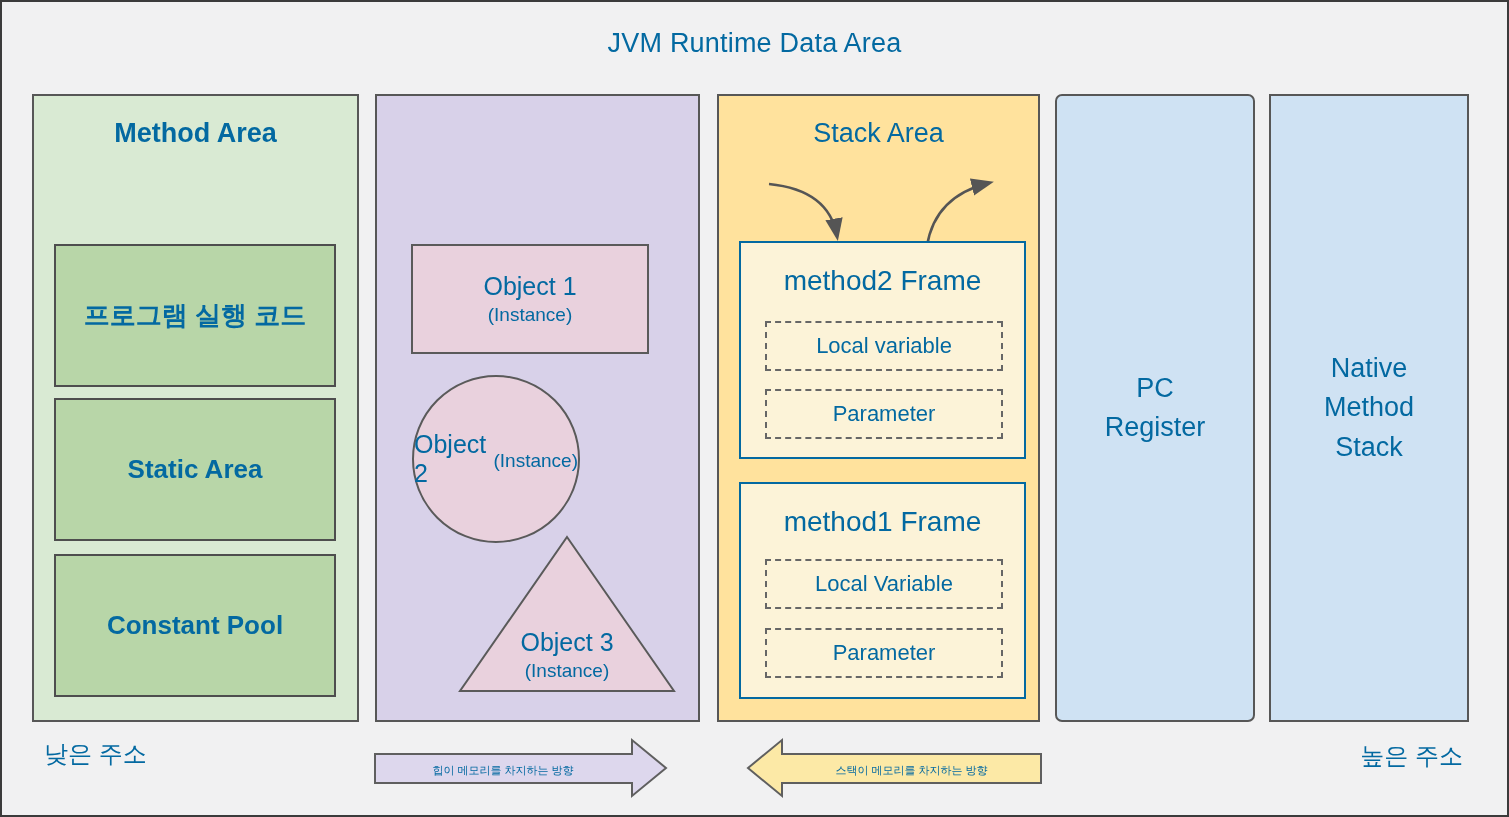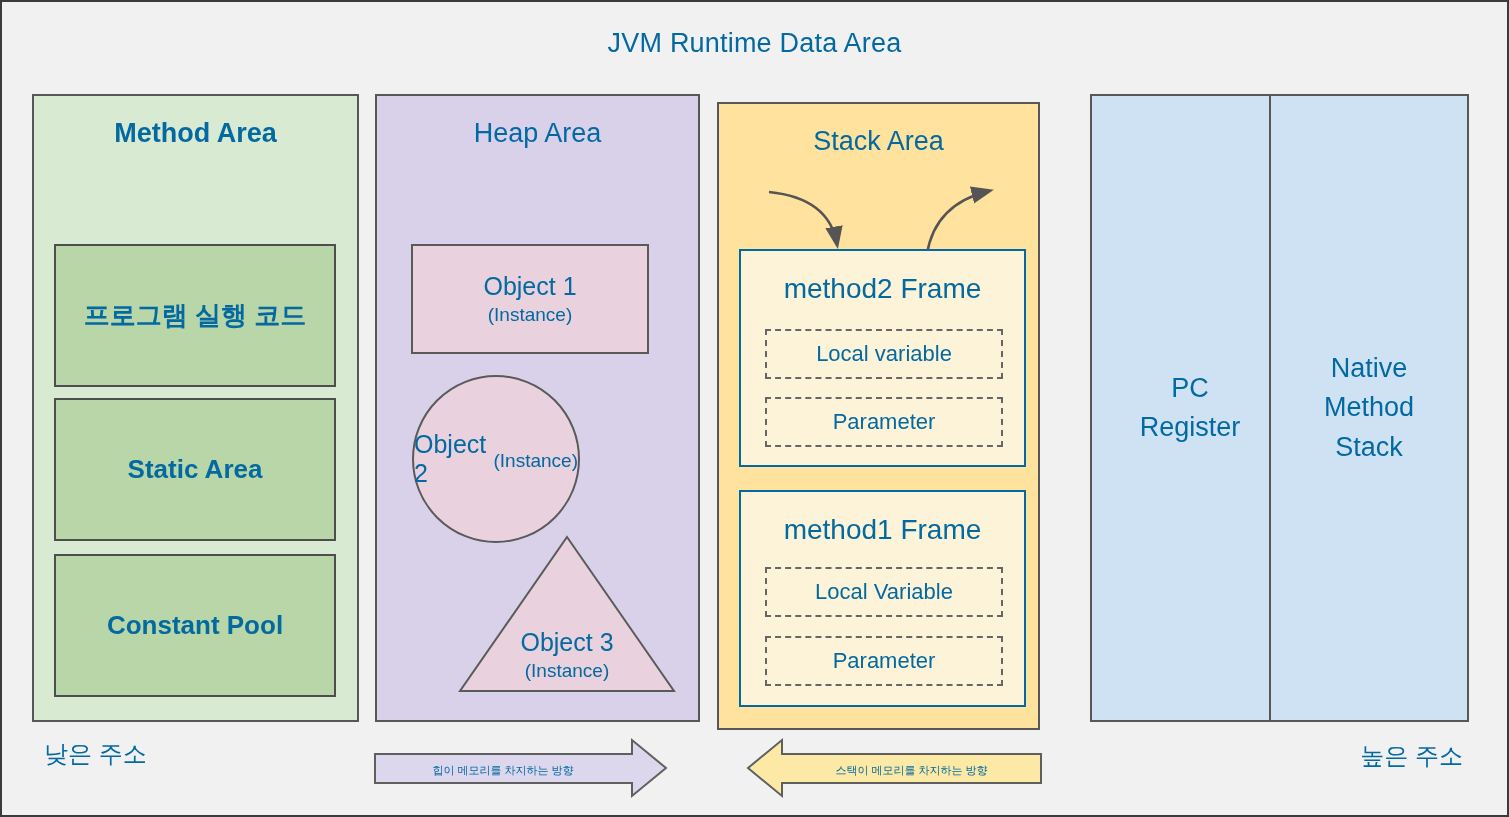--- a/index.html
+++ b/index.html
@@ -14,22 +14,22 @@
   }
   .col{
     position:absolute;top:92px;height:628px;box-sizing:border-box;
     border:2px solid #575757;
   }
   .col-header{
     position:absolute;top:22px;left:0;width:100%;text-align:center;font-size:27px;
   }
   .col-method{left:30px;width:327px;background:#d9ead3;font-weight:bold;}
   .col-heap{left:373px;width:325px;background:#d8d1e9;}
-  .col-stack{left:715px;width:323px;background:#ffe29d;margin-top:8px;}
-  .col-pc{left:1088px;width:200px;background:#cfe2f3;}
+  .col-stack{left:715px;width:323px;background:#ffe29d;}
+  .col-pc{left:1053px;width:200px;background:#cfe2f3;border-radius:7px;}
   .col-native{left:1267px;width:200px;background:#cfe2f3;}
   .center-label{
     position:absolute;top:0;left:0;width:100%;height:100%;
     display:flex;flex-direction:column;align-items:center;justify-content:center;
     font-size:27px;line-height:1.45;text-align:center;
   }
   .mbox{
     position:absolute;left:20px;width:282px;height:143px;box-sizing:border-box;
     background:#b8d6a8;border:2px solid #4e4e4e;
     display:flex;align-items:center;justify-content:center;font-size:26px;
@@ -92,21 +92,20 @@
     </div>
     <div class="mbox" style="top:302px">
       <span>Static Area</span>
     </div>
     <div class="mbox" style="top:458px">
       <span>Constant Pool</span>
     </div>
   </div>
 
   <div class="col col-heap">
-    <div class="col-header">Heap Area</div>
     <div class="heap-rect">
       <span class="obj-name">Object 1</span>
       <span class="obj-sub">(Instance)</span>
     </div>
     <div class="heap-circle">
       <span class="obj-name">Object 2</span>
       <span class="obj-sub">(Instance)</span>
     </div>
     <div class="heap-tri">
       <svg width="220" height="160" viewBox="0 0 220 160">

